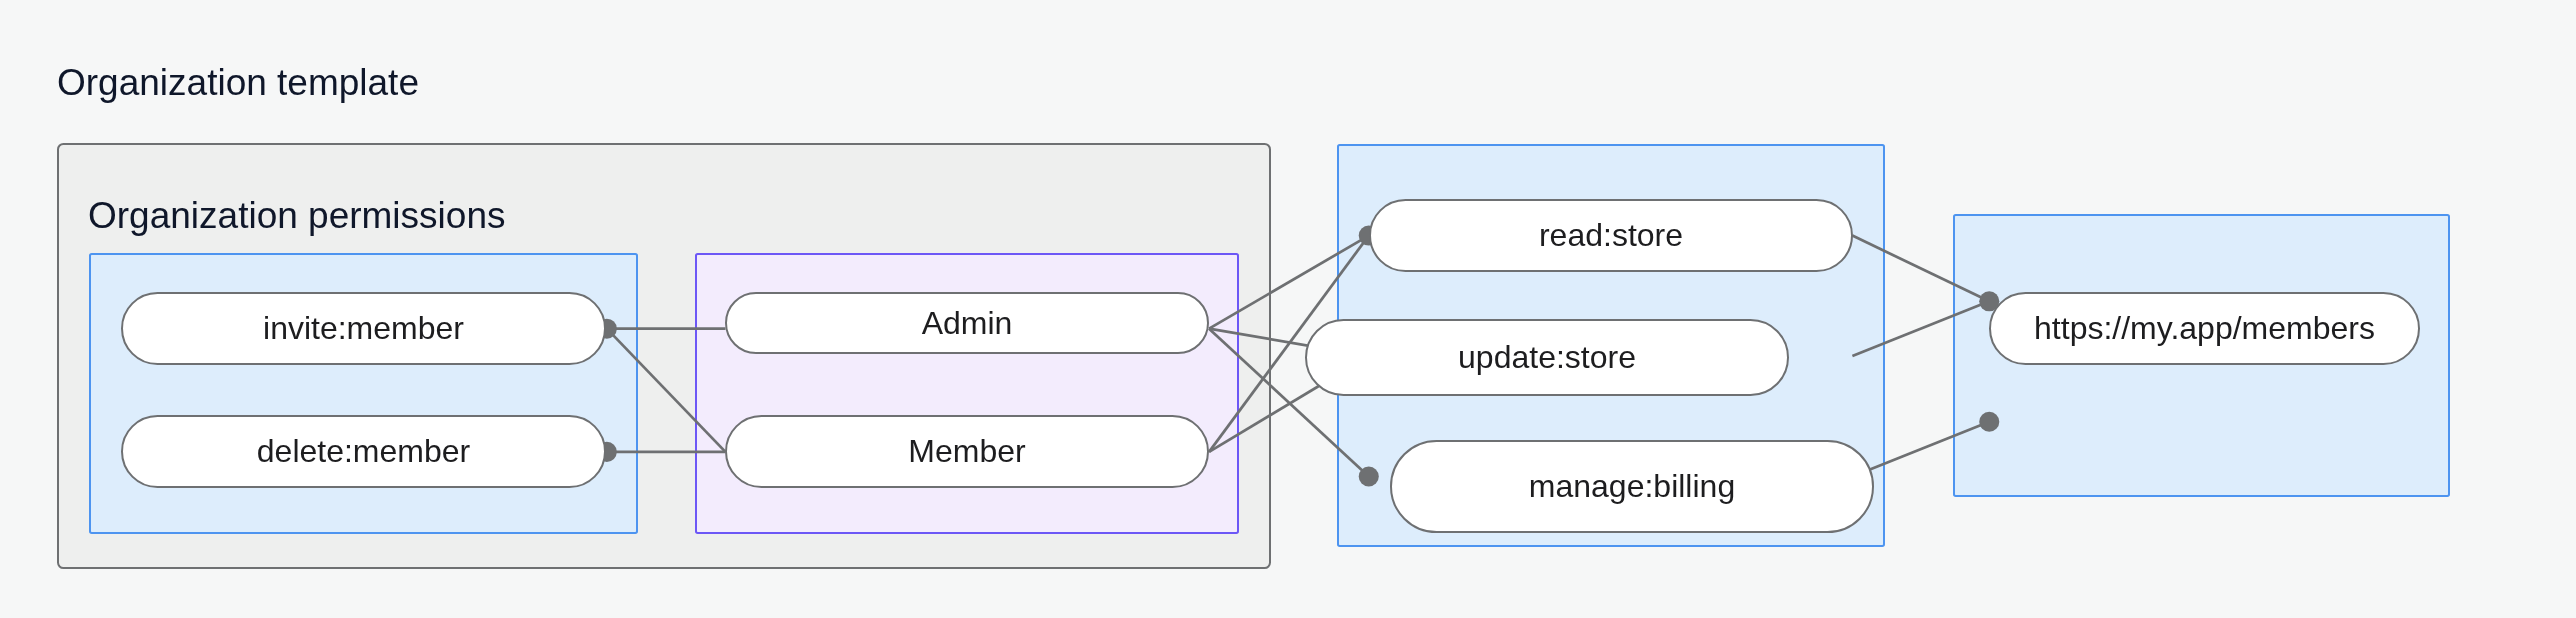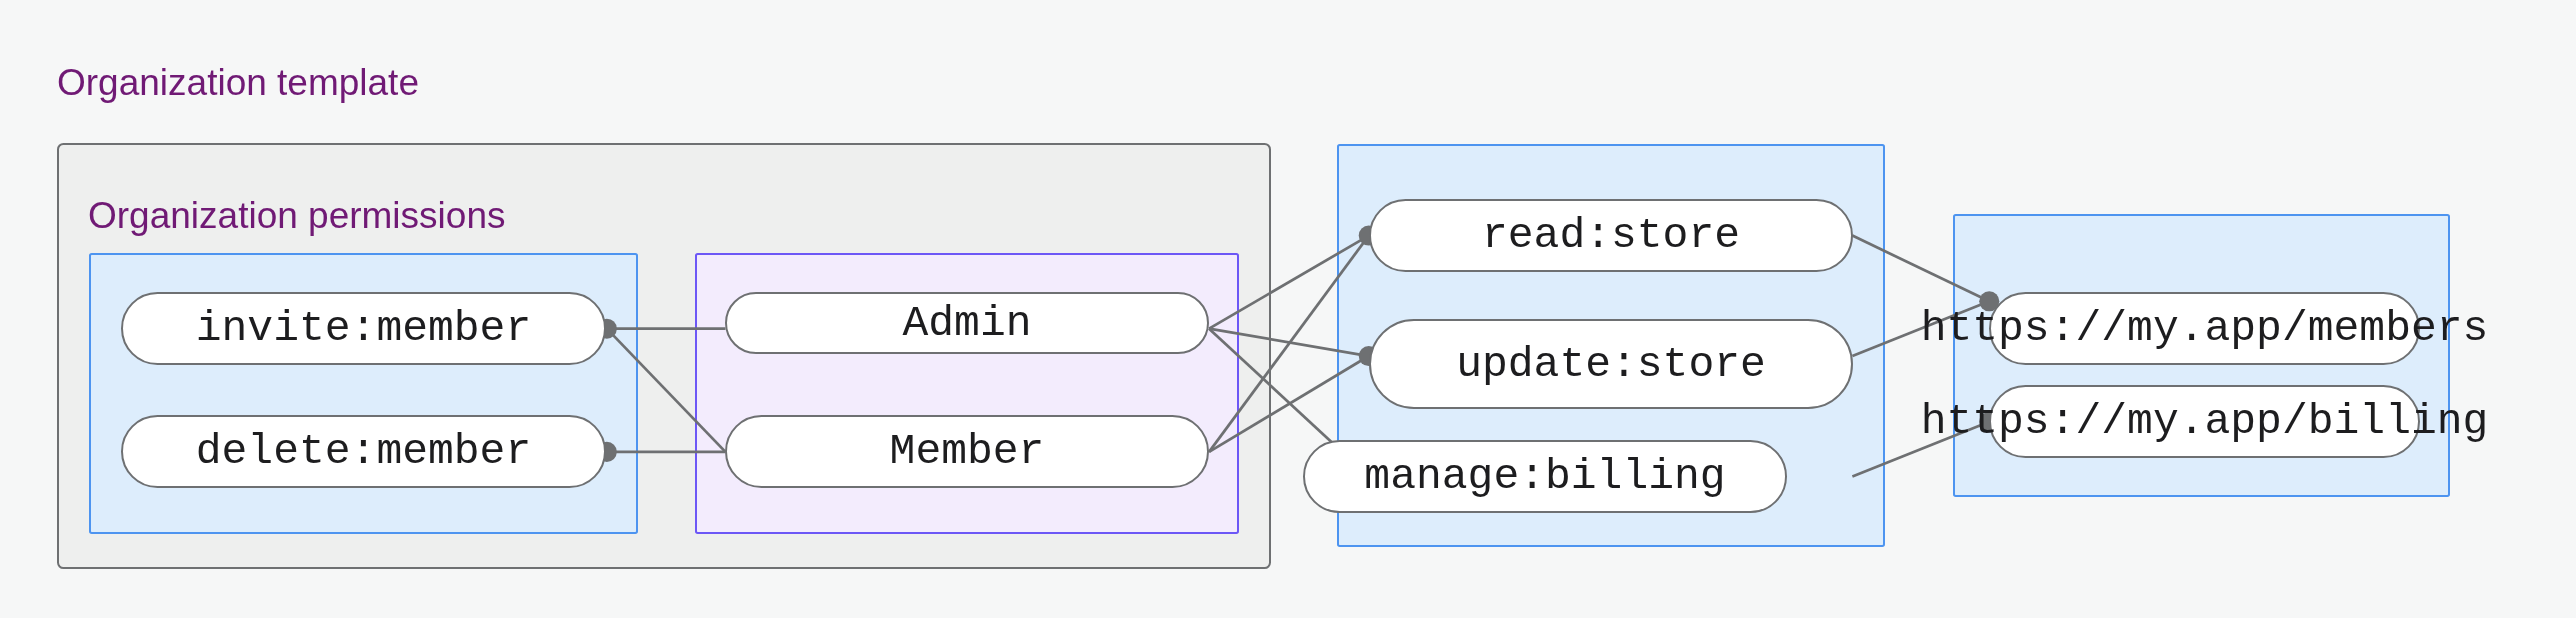--- a/index.html
+++ b/index.html
@@ -7,21 +7,21 @@
     width:2576px;height:619px;
     background:#f6f7f7;
     font-family:"Liberation Sans","DejaVu Sans",sans-serif;
     overflow:hidden;
   }
   #canvas{position:relative;width:2576px;height:619px;}
 
   
   .group-label{
     position:absolute;
-    color:#701a75;
+    color:#0f172a;
     font-size:37px;
     line-height:1;
     white-space:nowrap;
   }
 
   
   .box{position:absolute;box-sizing:border-box;}
   .box-grey{
     background:#eeefee;
     border:2.3px solid #6e7072;
@@ -42,24 +42,23 @@
   .pill{
     position:absolute;
     box-sizing:border-box;
     background:#ffffff;
     border:2.3px solid #6e7072;
     border-radius:912px;
     display:flex;
     align-items:center;
     justify-content:center;
     color:#1d1d1f;
-    font-size:43px;
+    font-size:32px;
     white-space:nowrap;
     z-index:3;
-    font-family:Liberation Mono, monospace;
   }
 
   
   #edges{
     position:absolute;
     left:0;top:0;
     width:2576px;height:619px;
     z-index:2;
     pointer-events:none;
   }
@@ -88,30 +87,29 @@
 
   <div class="pill" style="left:725px;top:292px;width:484px;height:62px;">Admin</div>
 
   <div class="pill" style="left:725px;top:415px;width:484px;height:73px;">Member</div>
 
 
   <div class="box box-blue" style="left:1337px;top:144px;width:548px;height:403px;"></div>
 
   <div class="pill" style="left:1369px;top:199px;width:484px;height:73px;">read:store</div>
 
-  <div class="pill" style="left:1369px;top:319px;width:484px;height:90px;">update:store</div>
+  <div class="pill" style="left:1305px;top:319px;width:484px;height:77px;">update:store</div>
 
-  <div class="pill" style="left:1303px;top:440px;width:484px;height:73px;">manage:billing</div>
+  <div class="pill" style="left:1390px;top:440px;width:484px;height:93px;">manage:billing</div>
 
 
   <div class="box box-blue" style="left:1953px;top:214px;width:497px;height:283px;"></div>
 
   <div class="pill" style="left:1989px;top:265px;width:431px;height:73px;margin-top:27px;">https://my.app/members</div>
 
-  <div class="pill" style="left:1989px;top:385px;width:431px;height:73px;">https://my.app/billing</div>
 
   <svg id="edges" viewBox="0 0 2823 678" xmlns="http://www.w3.org/2000/svg">
 
     <line x1="665" y1="360" x2="795" y2="360"></line>
     <line x1="665" y1="360" x2="795" y2="495"></line>
     <line x1="665" y1="495" x2="795" y2="495"></line>
 
     <line x1="1325" y1="360" x2="1500" y2="258"></line>
     <line x1="1325" y1="360" x2="1500" y2="390"></line>
     <line x1="1325" y1="360" x2="1500" y2="522"></line>

